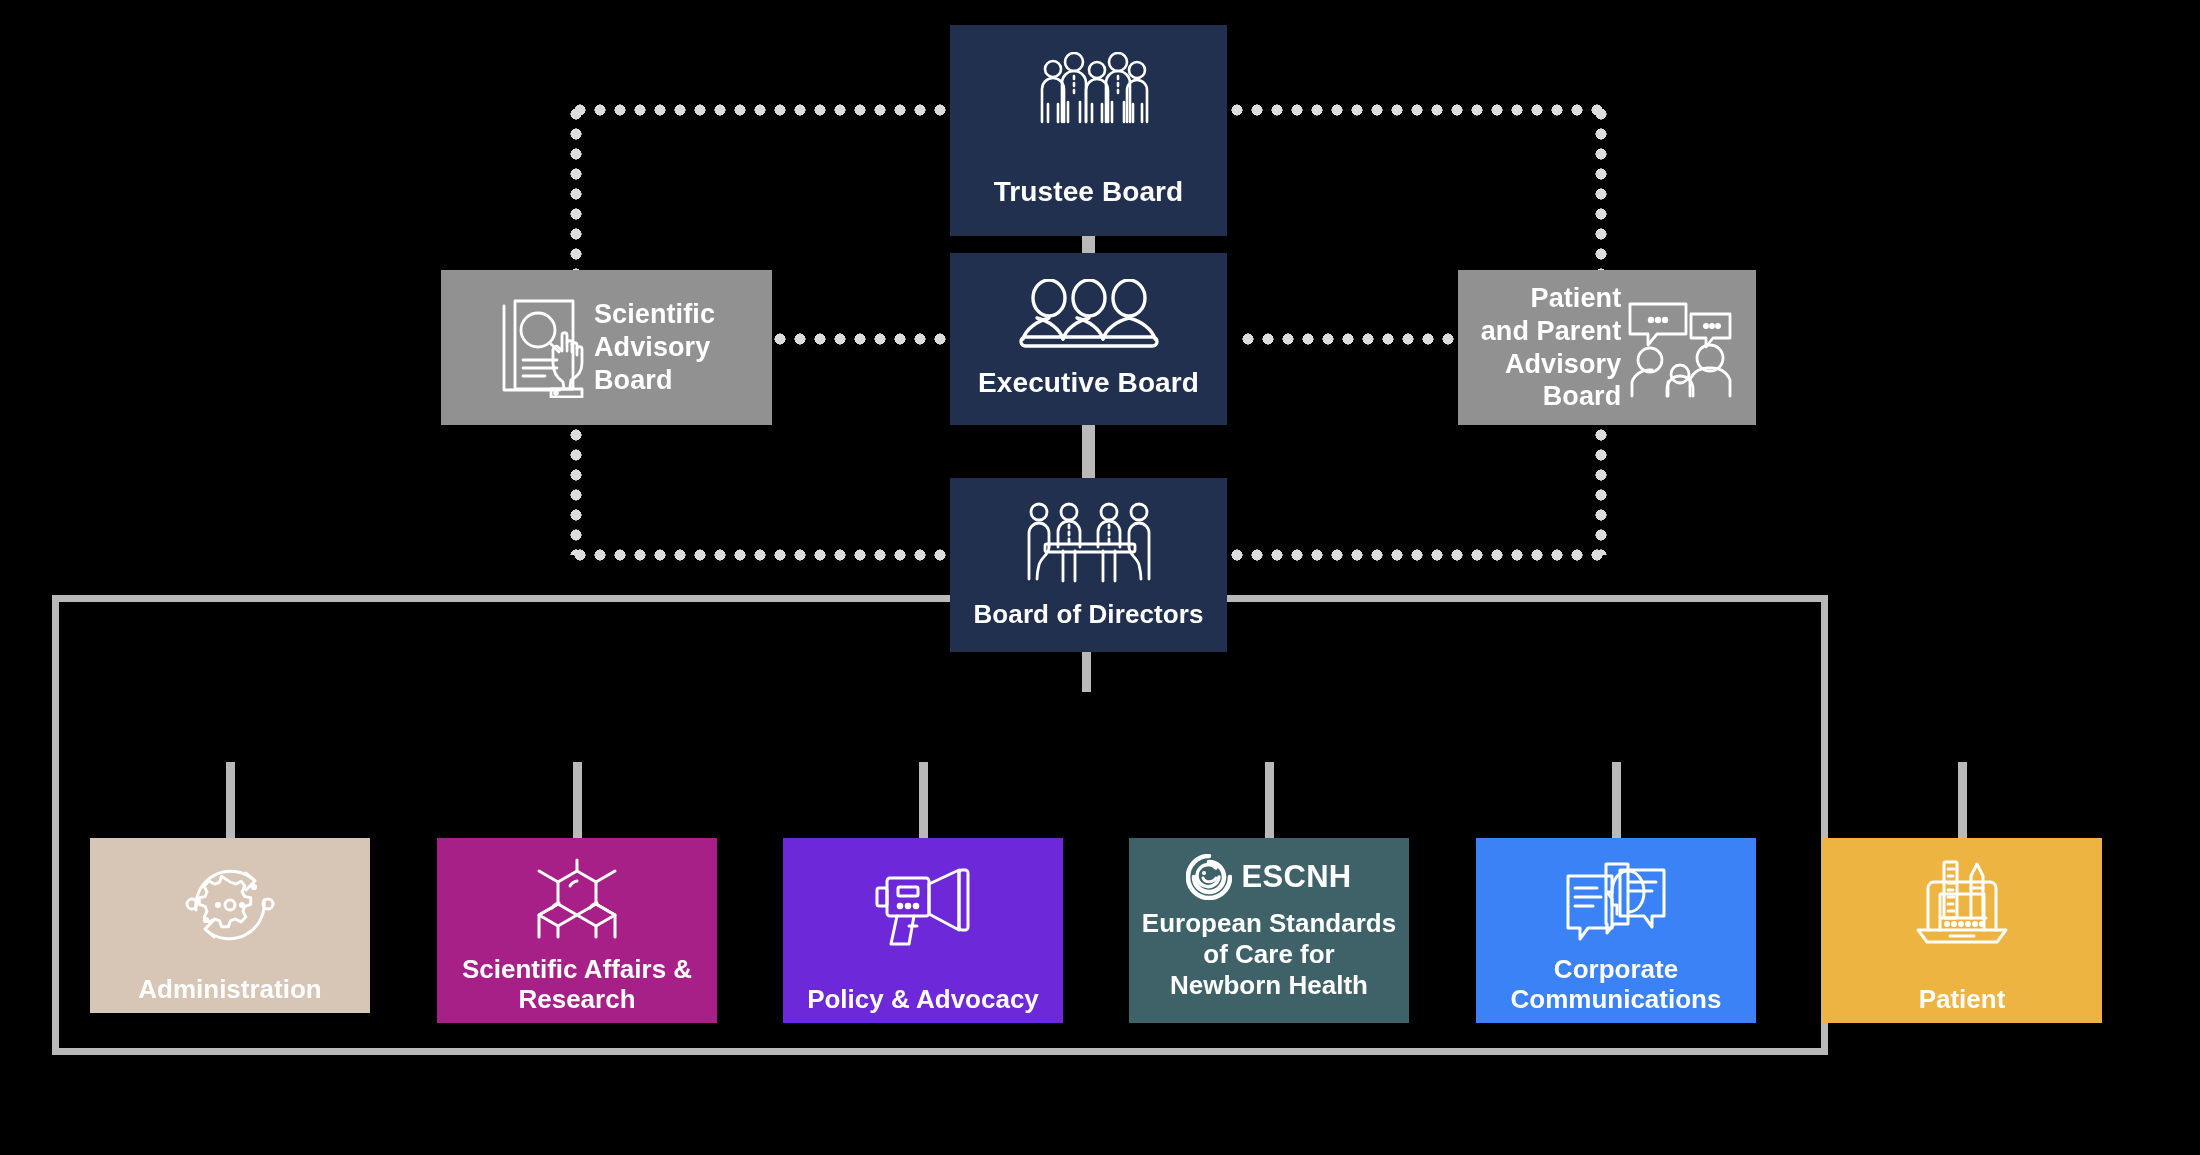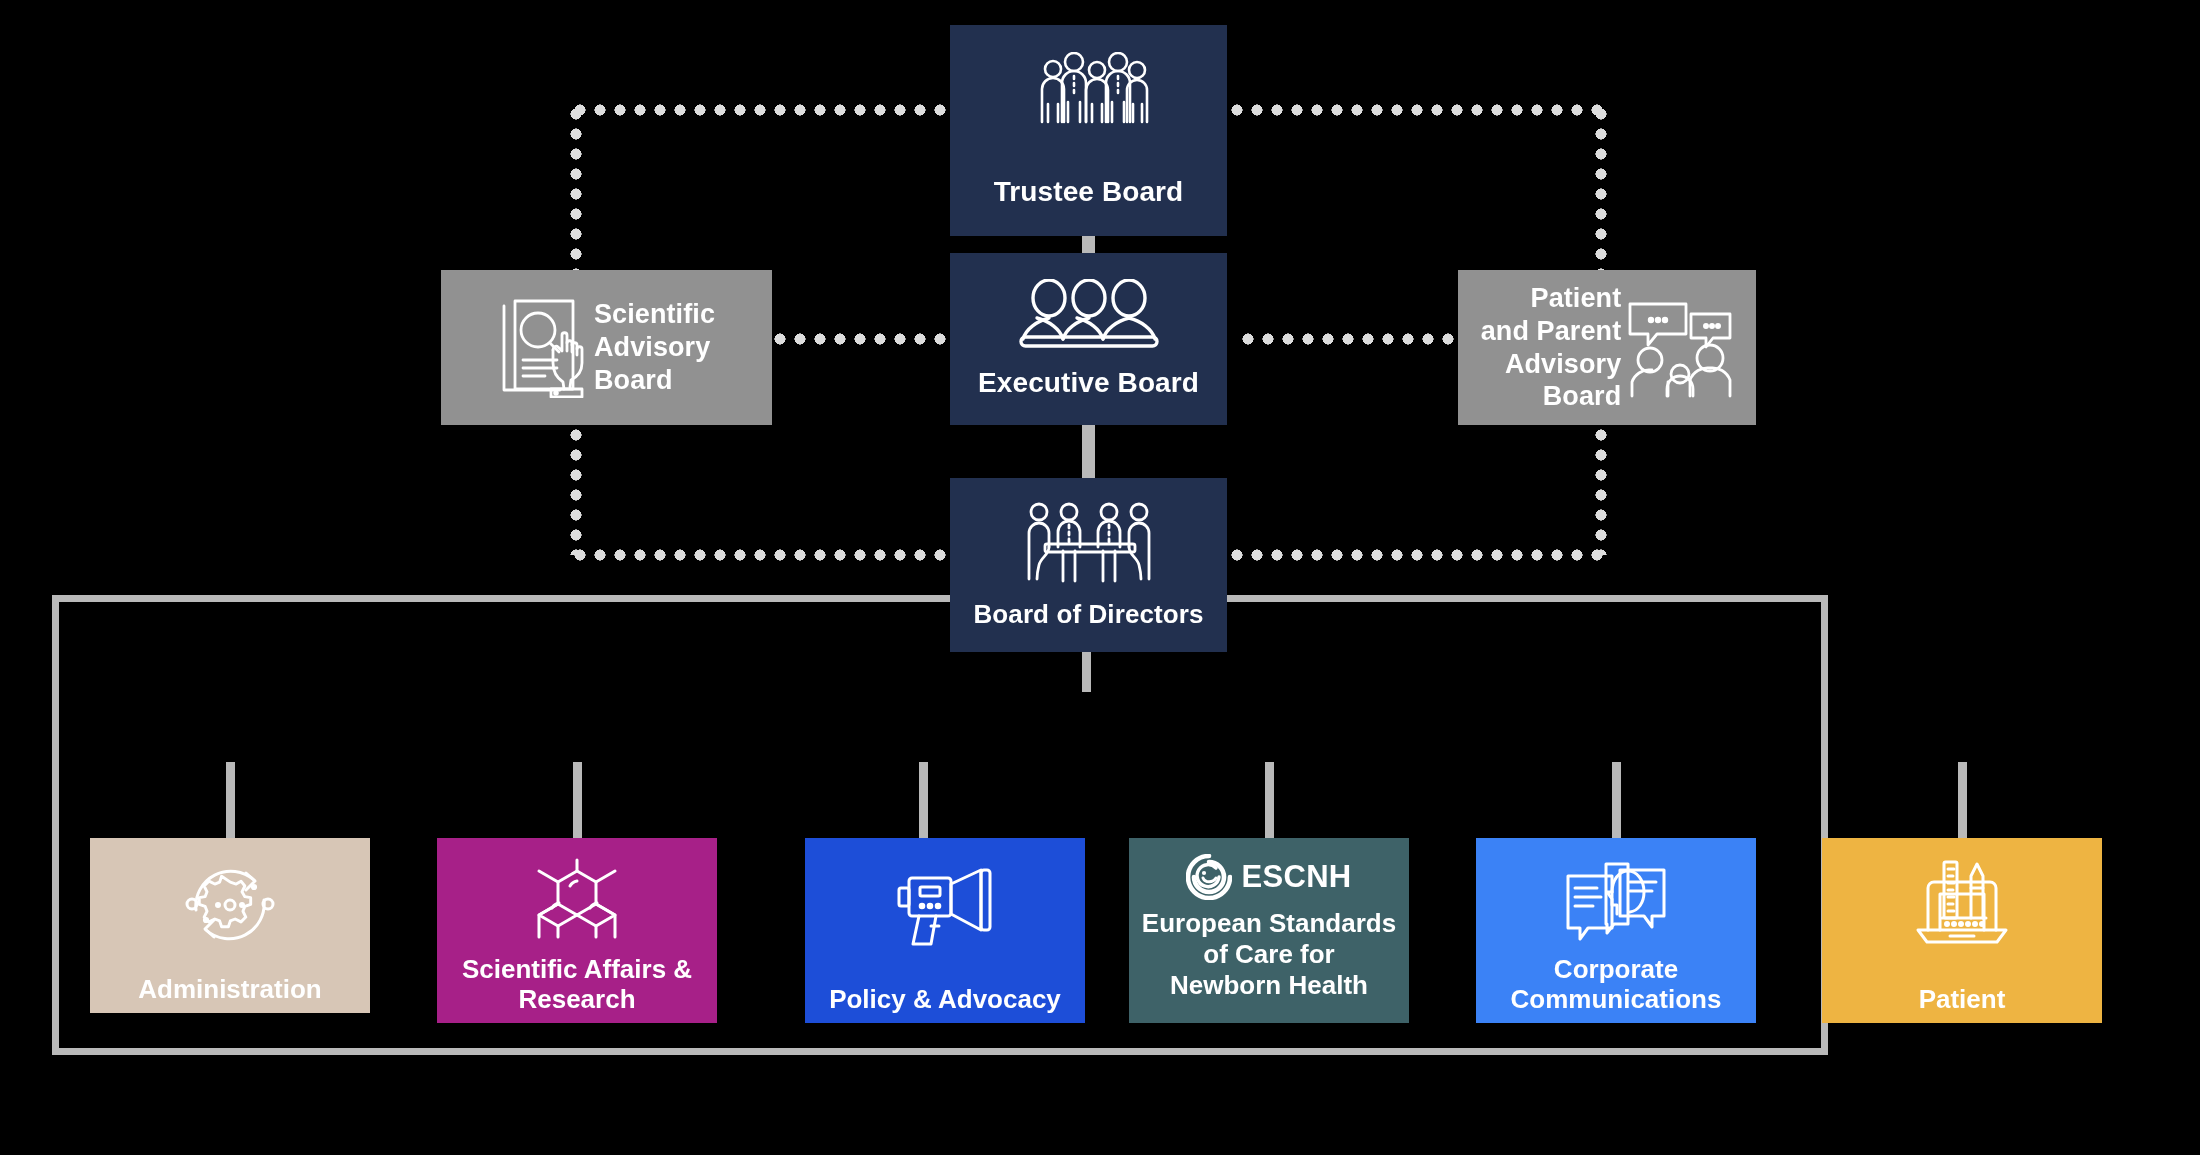--- a/index.html
+++ b/index.html
@@ -341,21 +341,21 @@
         <path d="M71 70v11"></path>
         <path d="M45 30a10 10 0 0 1 7-5"></path>
         <path d="M27 52a10 10 0 0 1 7-5"></path>
         <path d="M65 52a10 10 0 0 1 7-5"></path>
       </svg>
     </span>
     <span class="label">Scientific Affairs &amp;
 Research</span>
   </div>
 
-  <div class="dept" id="dept-policy-advocacy" style="left:805px; background:#1d4ed8;">
+  <div class="dept" id="dept-policy-advocacy" style="left:783px; background:#6d28d9;">
     <span class="ico">
       <svg width="104" height="94" viewBox="0 0 104 94" fill="none" stroke="#ffffff" stroke-width="3" stroke-linecap="round" stroke-linejoin="round">
         <rect x="16" y="22" width="42" height="38" rx="3"></rect>
         <rect x="6" y="32" width="10" height="18" rx="2"></rect>
         <path d="M58 28l30-14v60L58 58z"></path>
         <rect x="88" y="14" width="9" height="60" rx="3"></rect>
         <rect x="27" y="31" width="20" height="9" rx="1.5"></rect>
         <circle cx="29" cy="50" r="1.8" fill="#ffffff"></circle>
         <circle cx="37" cy="50" r="1.8" fill="#ffffff"></circle>
         <circle cx="45" cy="50" r="1.8" fill="#ffffff"></circle>

